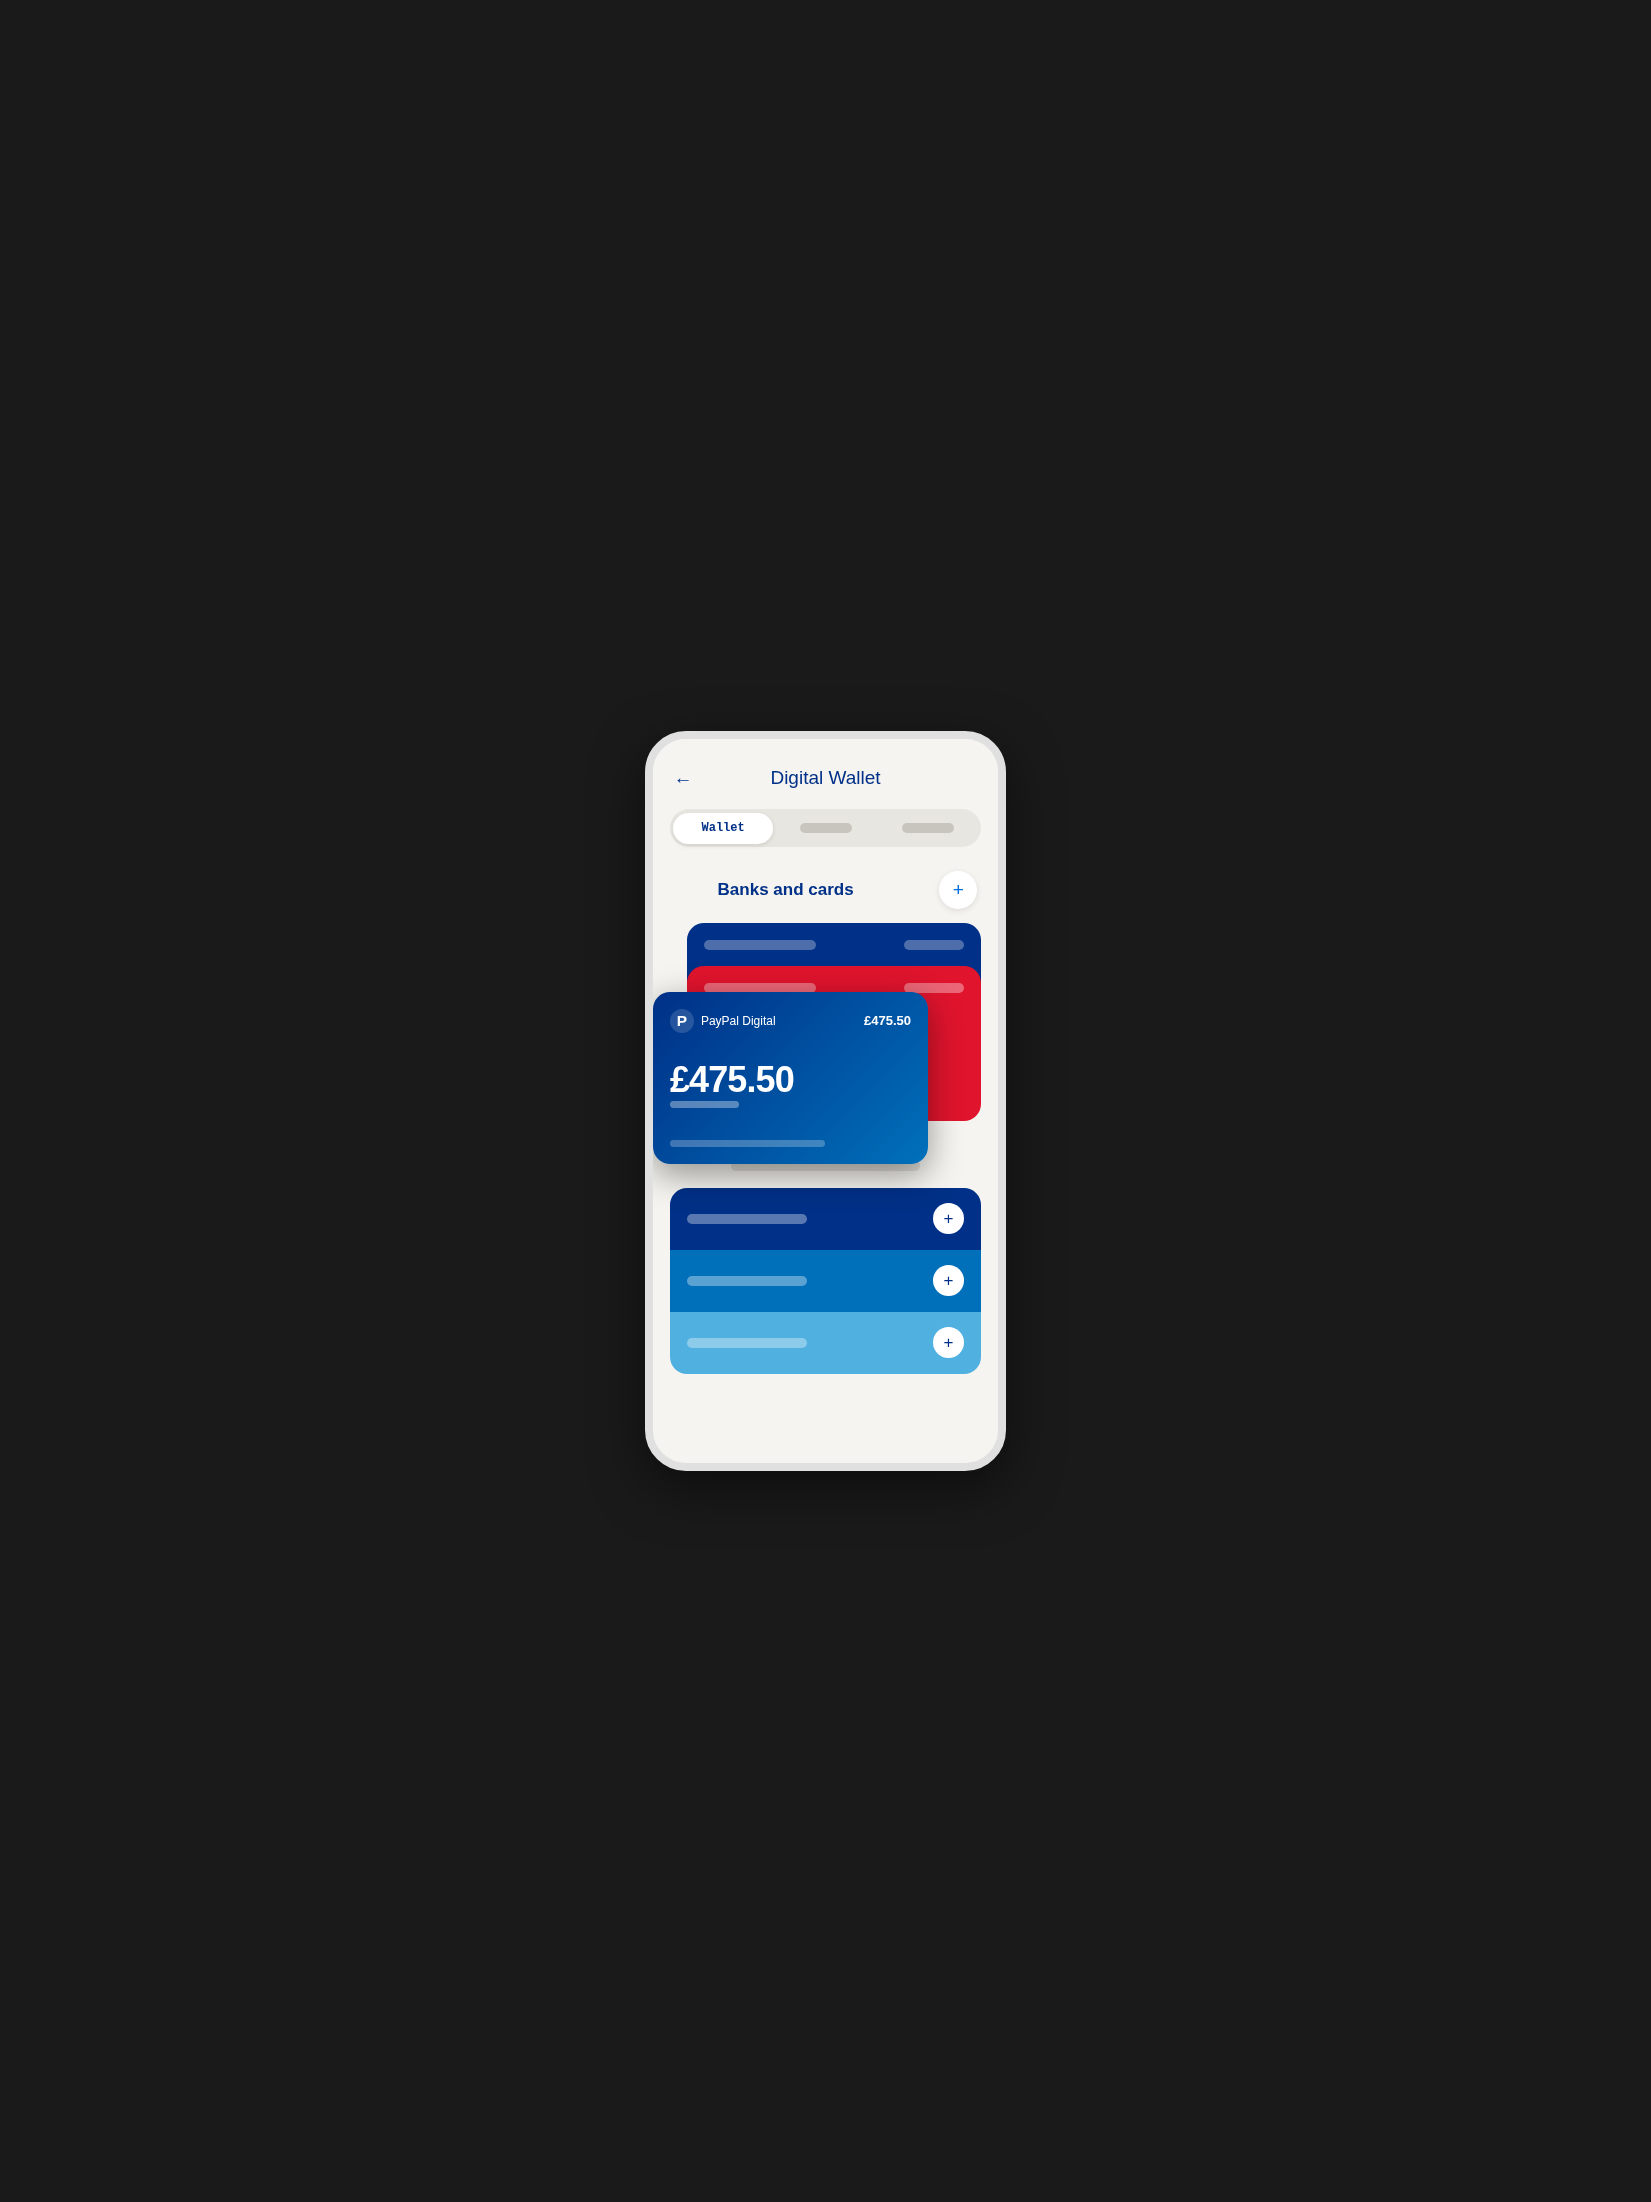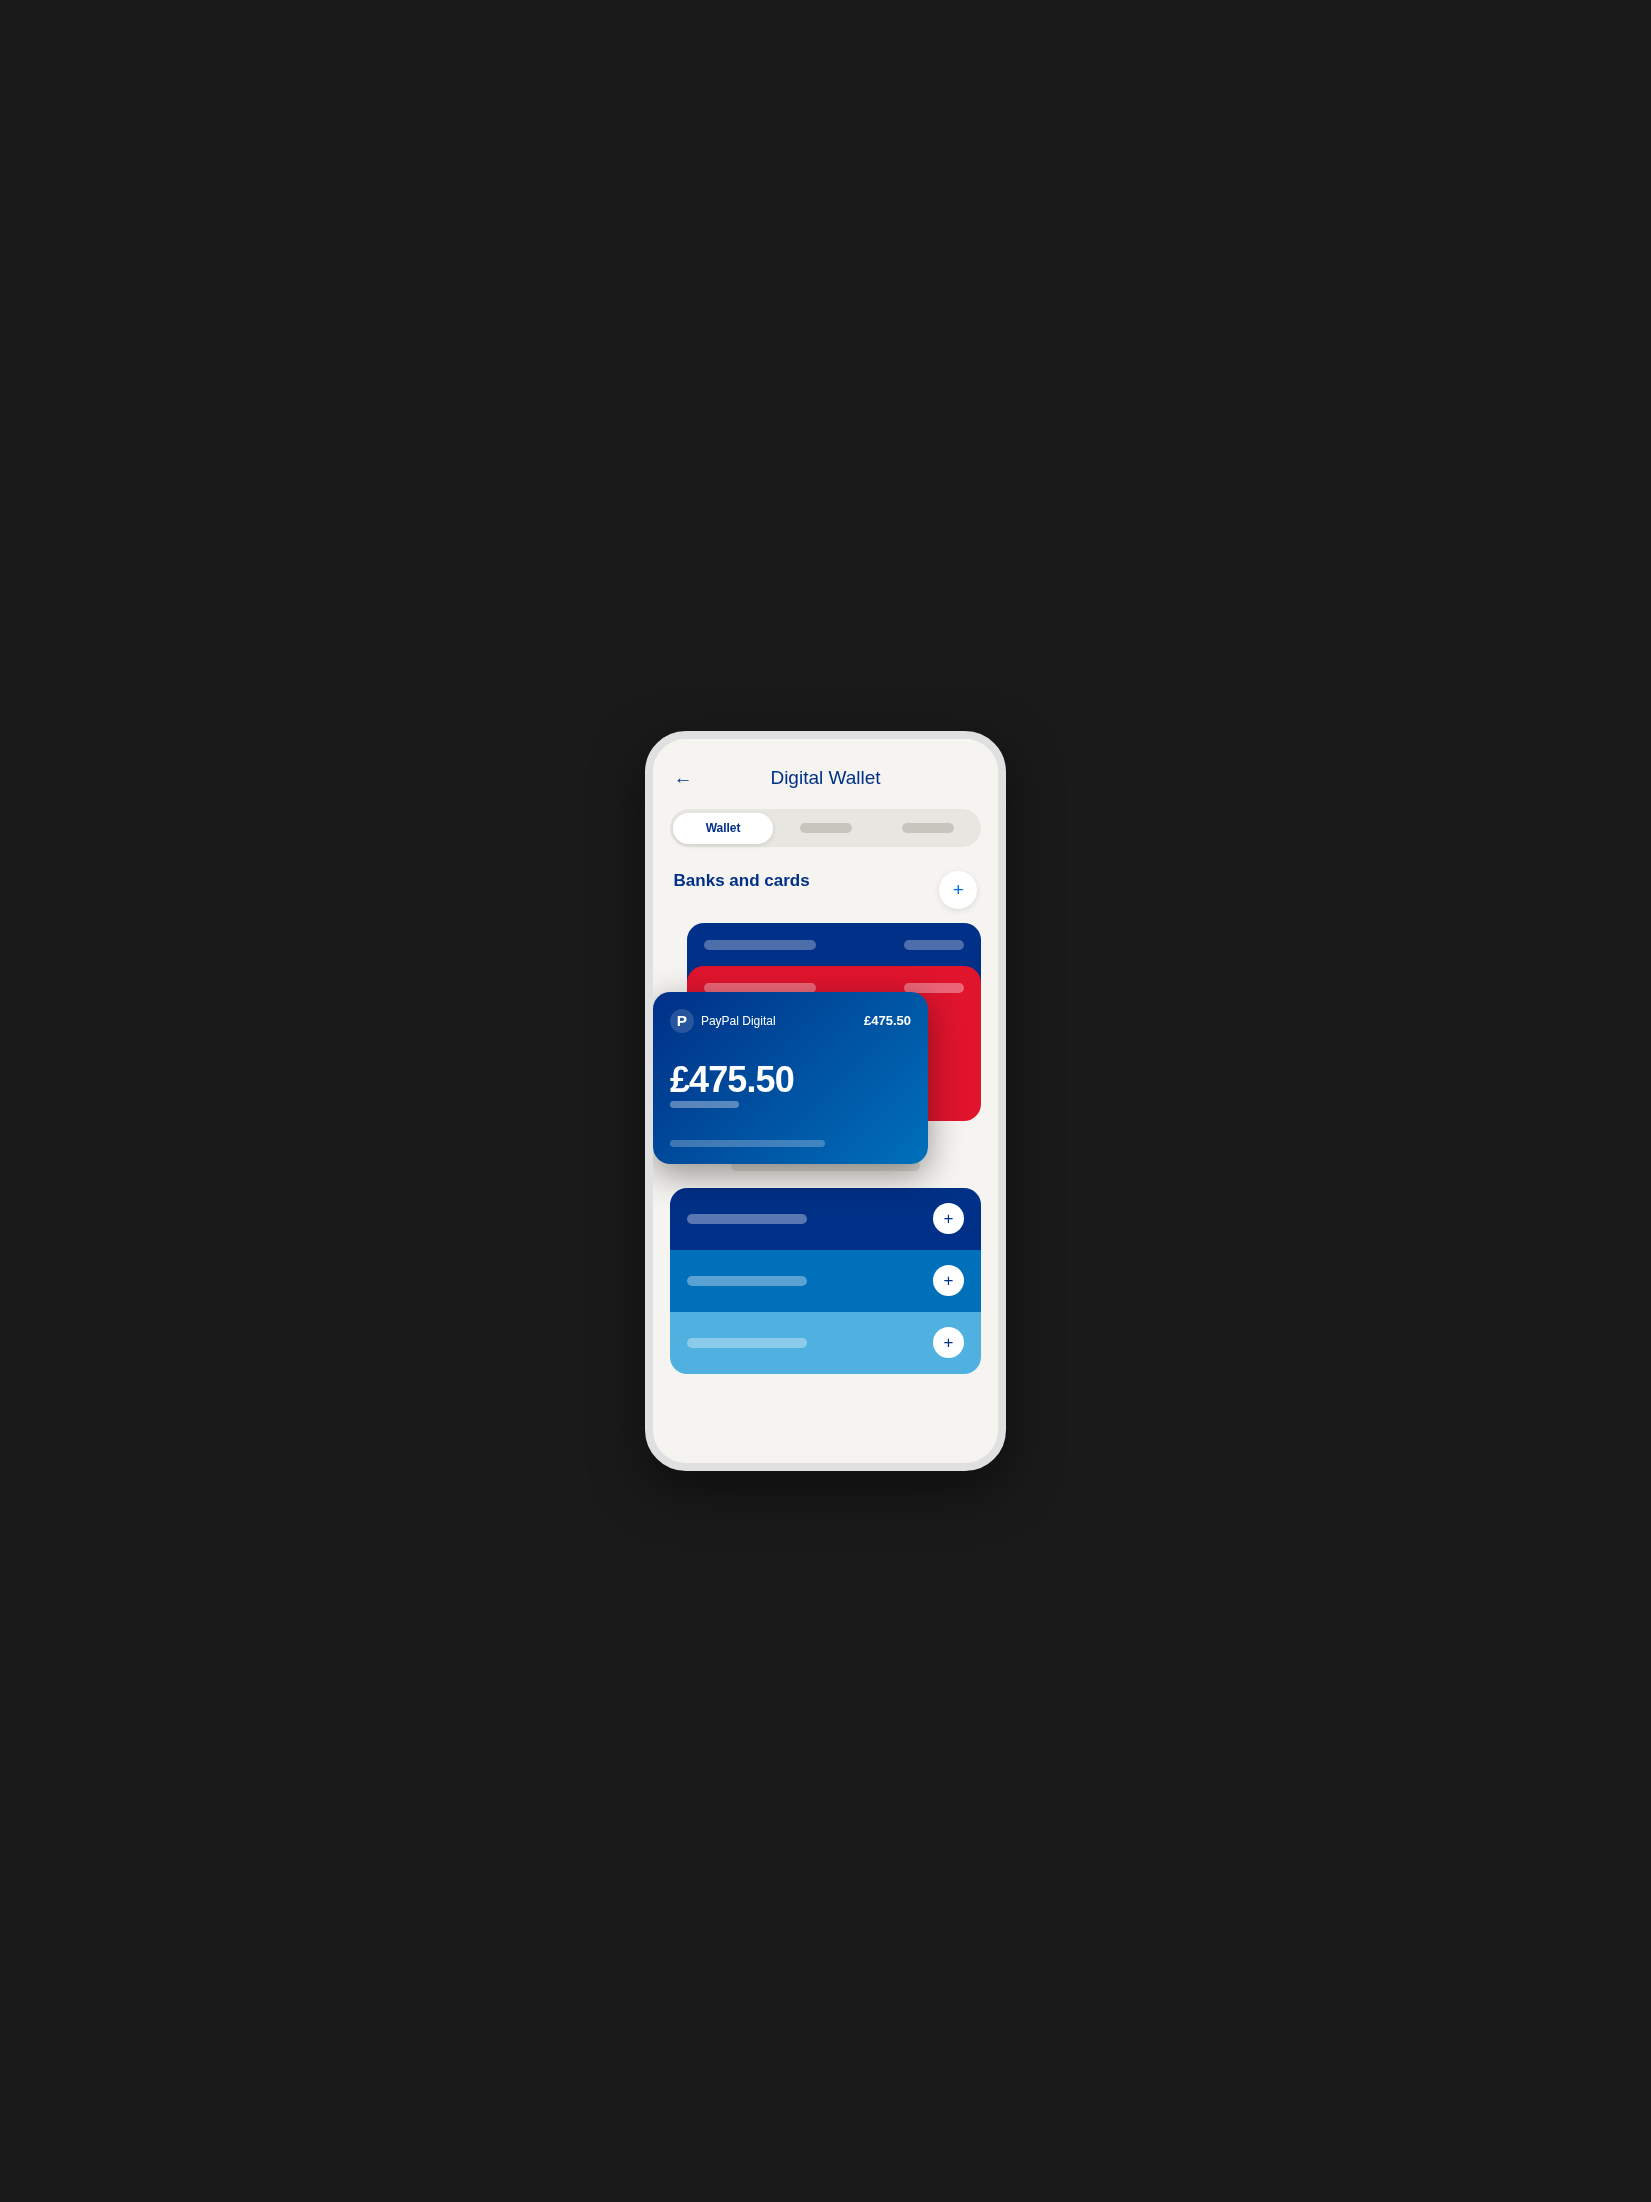--- a/index.html
+++ b/index.html
@@ -60,20 +60,21 @@
     }
 
     
     .tabs-bar {
       margin: 6.9px 17px 17px;
       background: #e8e6e0;
       border-radius: 26px;
       padding: 3.4px;
       display: flex;
       gap: 3px;
+      font-family: Liberation Mono, monospace;
     }
 
     .tab-item {
       flex: 1;
       height: 31px;
       border-radius: 20.6px;
       display: flex;
       align-items: center;
       justify-content: center;
       font-size: 12px;
@@ -88,23 +89,24 @@
     }
 
     .tab-item.inactive {
       background: transparent;
       color: transparent;
     }
 
     
     .section-header {
       display: flex;
-      align-items: flex-start;
+      align-items: center;
       justify-content: space-between;
       padding: 6.9px 20.6px 13.8px;
+      margin-left: 44px;
     }
 
     .section-title {
       font-size: 17px;
       font-weight: 800;
       color: #003087;
     }
 
     .add-button {
       width: 38px;

